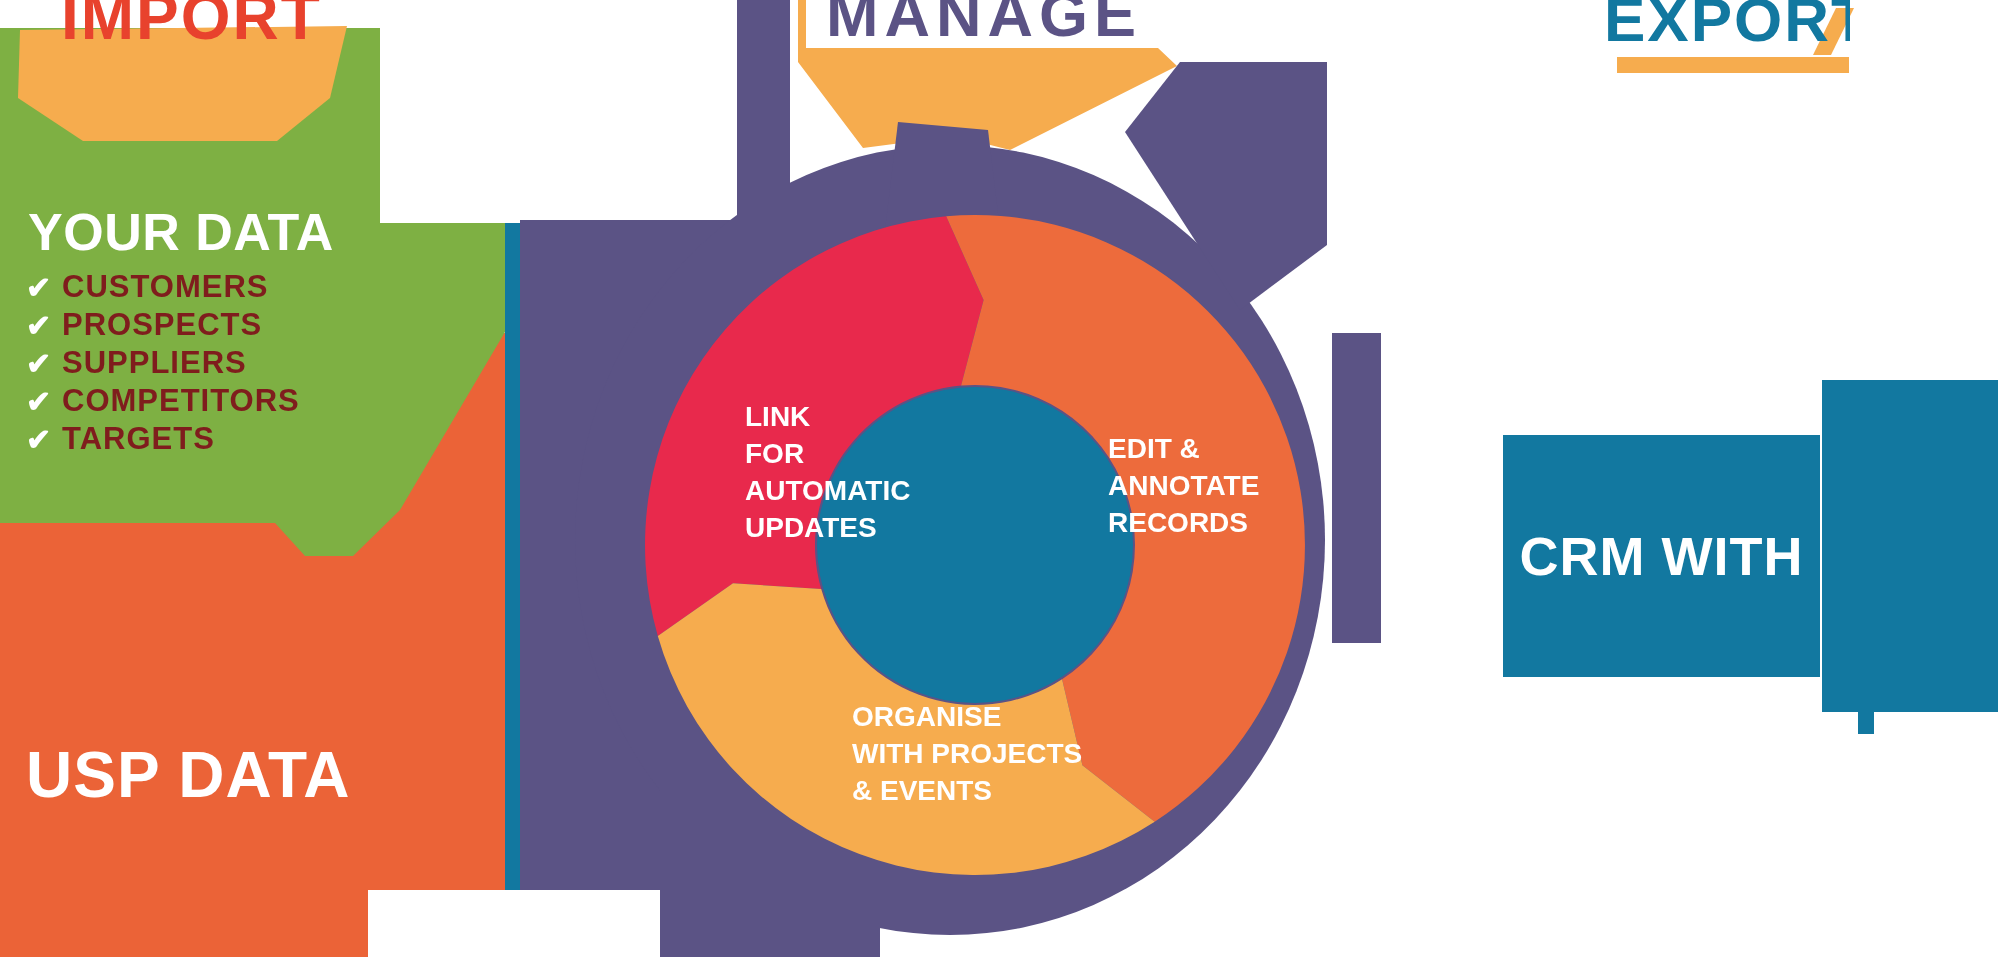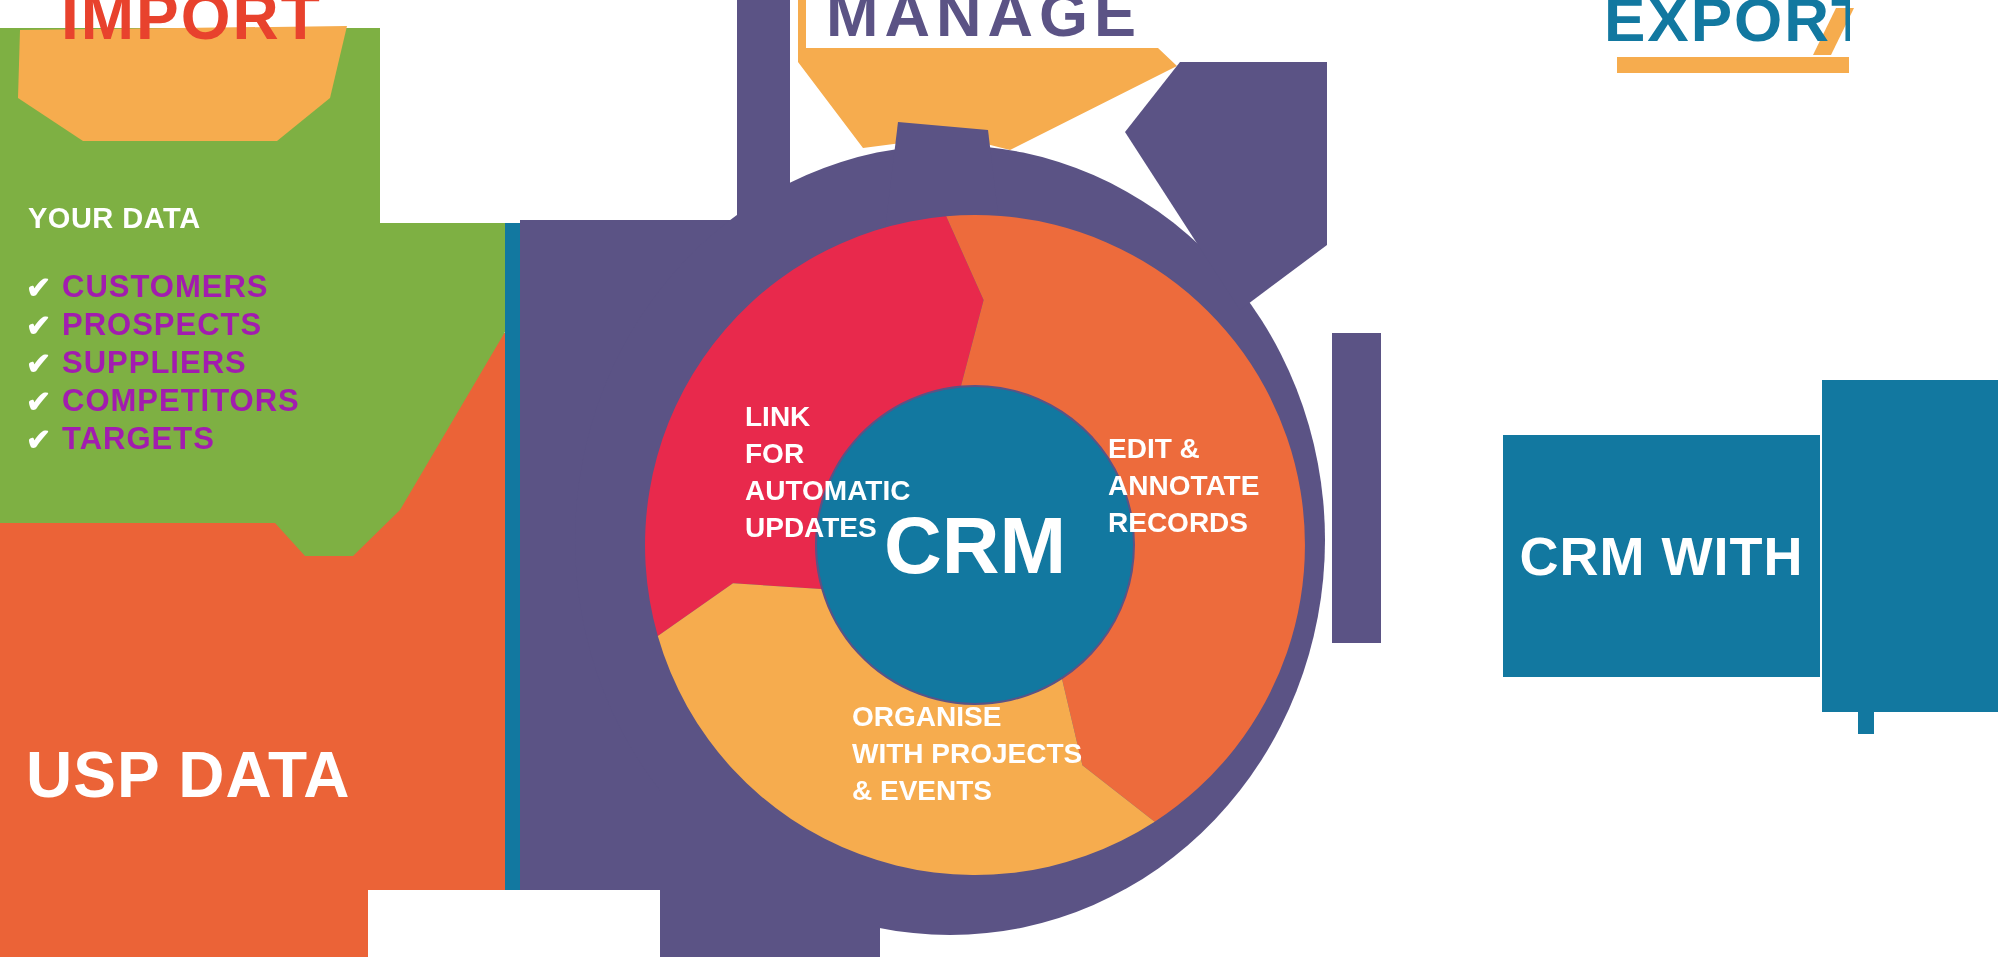--- a/index.html
+++ b/index.html
@@ -23,25 +23,25 @@
   .txt{position:absolute;font-weight:700;color:#ffffff;}
 
   
   .clipword{position:absolute;overflow:hidden;}
   .clipword>span{position:absolute;font-weight:700;white-space:nowrap;}
 
   .import-word>span{left:6px;top:-20px;font-size:64px;letter-spacing:2px;color:var(--import_red);}
   .manage-word>span{left:0;top:-22px;font-size:63px;letter-spacing:6px;color:var(--purple);}
   .export-word>span{left:4px;top:-16px;font-size:62px;letter-spacing:2px;color:var(--teal);}
 
-  .your-data-title{left:28px;top:202px;font-size:29px;letter-spacing:0.5px;text-align:center;}
+  .your-data-title{left:28px;top:202px;font-size:52px;letter-spacing:0.5px;text-align:center;}
   .checklist{position:absolute;left:26px;top:268px;}
   .check-row{display:flex;align-items:center;height:38px;}
   .check-ico{width:36px;font-size:30px;color:#ffffff;font-weight:700;}
-  .check-label{font-size:31px;font-weight:700;color:#a21caf;letter-spacing:1px;}
+  .check-label{font-size:31px;font-weight:700;color:#7f1d1d;letter-spacing:1px;}
   .usp-title{left:26px;top:738px;font-size:64px;letter-spacing:1px;}
 
   .seg-label{position:absolute;font-size:28px;line-height:37px;white-space:pre-line;}
   .link-label{left:745px;top:398px;text-align:left;}
   .edit-label{left:1108px;top:430px;width:210px;text-align:left;}
   .organise-label{left:852px;top:698px;text-align:left;}
   .crm-label{left:875px;top:500px;width:200px;text-align:center;font-size:80px;}
 
   .crm-data-box{position:absolute;left:1503px;top:435px;width:317px;height:242px;
     display:flex;align-items:center;justify-content:center;}
@@ -132,19 +132,18 @@
   <div class="txt seg-label link-label">LINK
 FOR
 AUTOMATIC
 UPDATES</div>
   <div class="txt seg-label edit-label">EDIT &amp;
 ANNOTATE
 RECORDS</div>
   <div class="txt seg-label organise-label">ORGANISE
 WITH PROJECTS
 &amp; EVENTS</div>
-  <div class="txt crm-label">CRM</div>
 
   <div class="crm-data-box">
     <span class="txt-inner">CRM WITH</span>
   </div>
 
 </div>
 
 </body></html>

